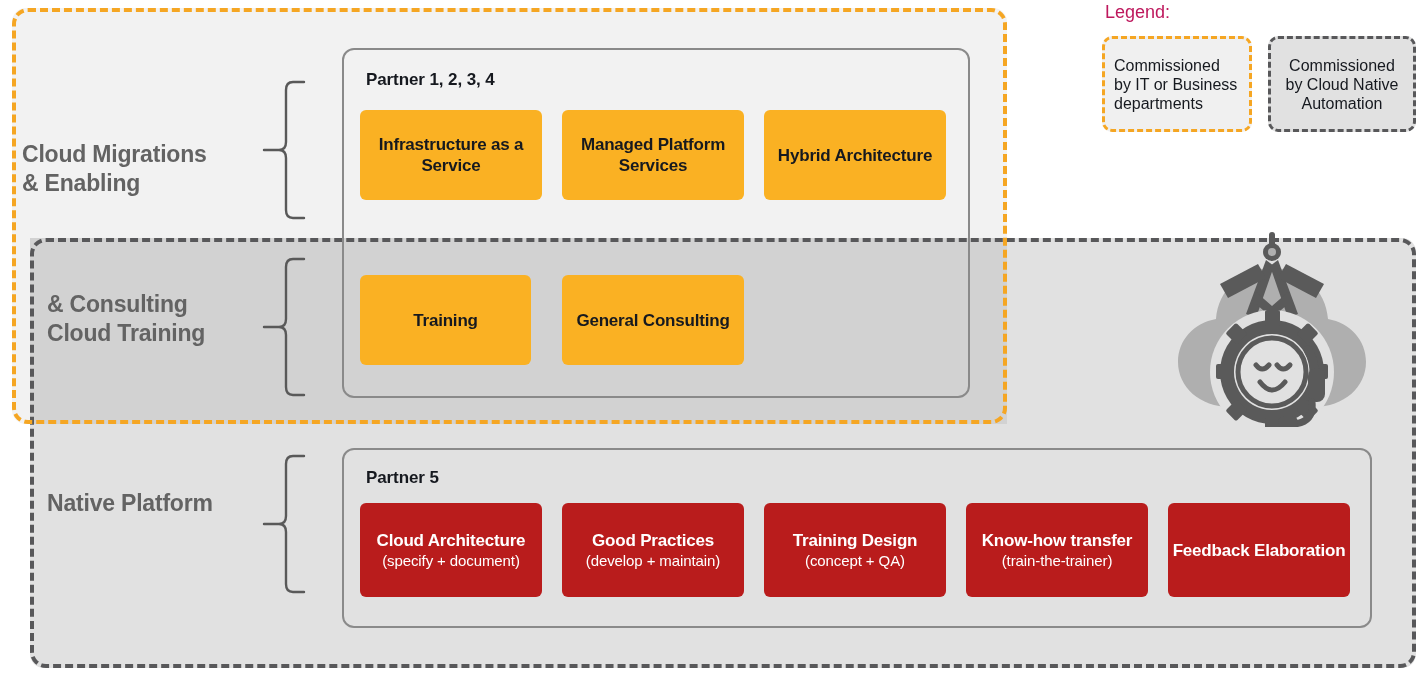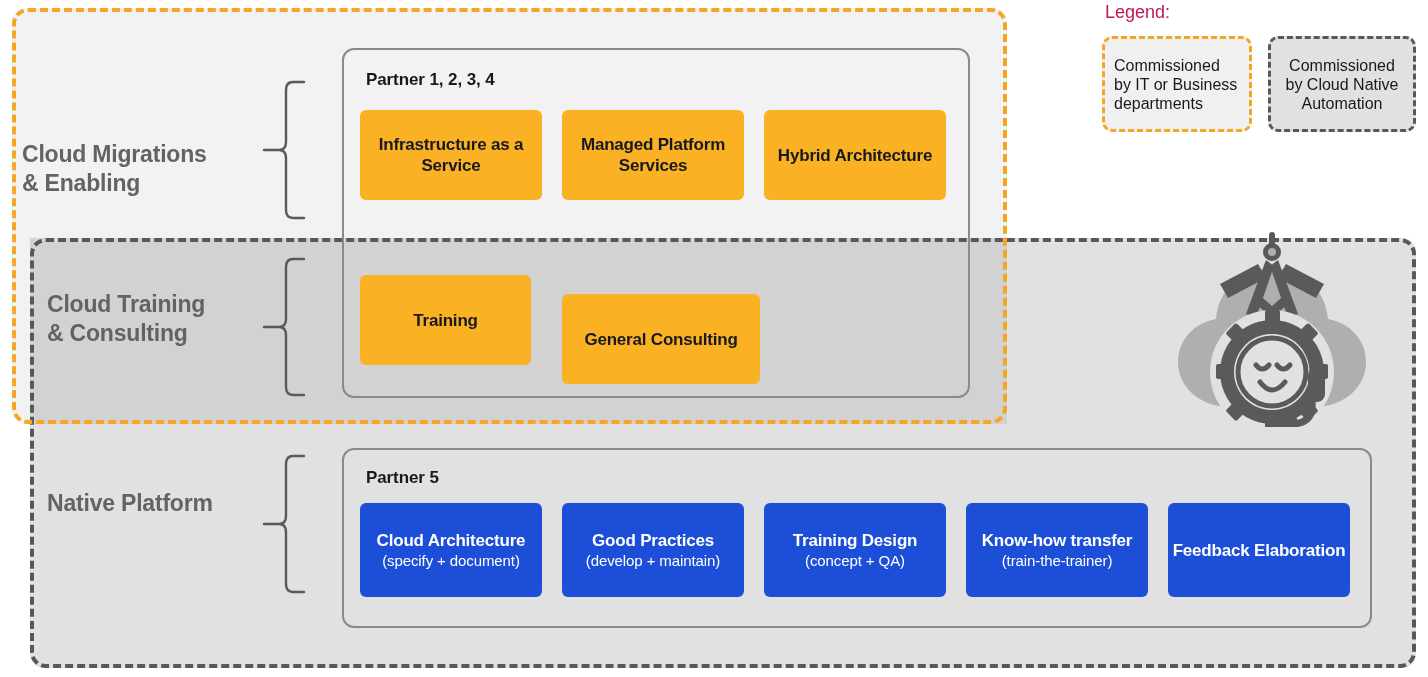--- a/index.html
+++ b/index.html
@@ -48,21 +48,21 @@
   }
   #caption-partner-top{left:366px;top:70px;}
   #caption-partner-bottom{left:366px;top:468px;}
 
   
   .svc-box{
     border-radius:6px;z-index:9;display:flex;align-items:center;justify-content:center;
     text-align:center;
   }
   .svc-orange{background:#FAB123;color:#16191F;}
-  .svc-dark{background:#1d4ed8;color:#FFFFFF;}
+  .svc-dark{background:#b91c1c;color:#FFFFFF;}
   .svc-title{font-weight:bold;font-size:17px;line-height:21px;letter-spacing:-0.2px;}
   .svc-sub{font-weight:normal;font-size:15px;line-height:19px;display:block;letter-spacing:-0.1px;}
 
   
   #legend-title{
     left:1105px;top:2px;color:#be185d;font-size:18px;z-index:10;
   }
   .legend-box{
     border-radius:10px;background:#F0F0F0;z-index:10;
     display:flex;align-items:center;font-size:16px;line-height:19px;color:#16191F;
@@ -88,22 +88,22 @@
 <div class="abs" id="band-row2-fill"></div>
 
 <div class="abs" id="container-orange"></div>
 <div class="abs" id="container-gray"></div>
 
 <div class="abs row-label" id="row-label-1">
   <div>Cloud Migrations</div>
   <div>&amp; Enabling</div>
 </div>
 <div class="abs row-label" id="row-label-2">
+  <div>&amp; Consulting</div>
   <div>Cloud Training</div>
-  <div>&amp; Consulting</div>
 </div>
 <div class="abs row-label" id="row-label-3">
   <div>Native Platform</div>
 </div>
 
 <svg class="abs brace" style="left:260px;top:78px;" width="46" height="144" viewBox="0 0 46 144" fill="none">
   <path d="M44 4 H33 Q26 4 26 12 V64 Q26 72 19 72 Q26 72 26 80 V132 Q26 140 33 140 H44 M19 72 H4" stroke="#595959" stroke-width="2.4" stroke-linecap="round" stroke-linejoin="round" fill="none"></path>
 </svg>
 <svg class="abs brace" style="left:260px;top:255px;" width="46" height="144" viewBox="0 0 46 144" fill="none">
   <path d="M44 4 H33 Q26 4 26 12 V64 Q26 72 19 72 Q26 72 26 80 V132 Q26 140 33 140 H44 M19 72 H4" stroke="#595959" stroke-width="2.4" stroke-linecap="round" stroke-linejoin="round" fill="none"></path>
@@ -124,21 +124,21 @@
 <div class="abs svc-box svc-orange" style="left:562px;top:110px;width:182px;height:90px;">
   <span class="svc-title">Managed Platform Services</span>
 </div>
 <div class="abs svc-box svc-orange" style="left:764px;top:110px;width:182px;height:90px;">
   <span class="svc-title">Hybrid Architecture</span>
 </div>
 
 <div class="abs svc-box svc-orange" style="left:360px;top:275px;width:171px;height:90px;">
   <span class="svc-title">Training</span>
 </div>
-<div class="abs svc-box svc-orange" style="left:562px;top:275px;width:198px;height:90px;margin-top:19px;">
+<div class="abs svc-box svc-orange" style="left:562px;top:275px;width:182px;height:90px;">
   <span class="svc-title">General Consulting</span>
 </div>
 
 <div class="abs svc-box svc-dark" style="left:360px;top:503px;width:182px;height:94px;">
   <span>
     <span class="svc-title">Cloud Architecture</span>
     <span class="svc-sub">(specify + document)</span>
   </span>
 </div>
 <div class="abs svc-box svc-dark" style="left:562px;top:503px;width:182px;height:94px;">

